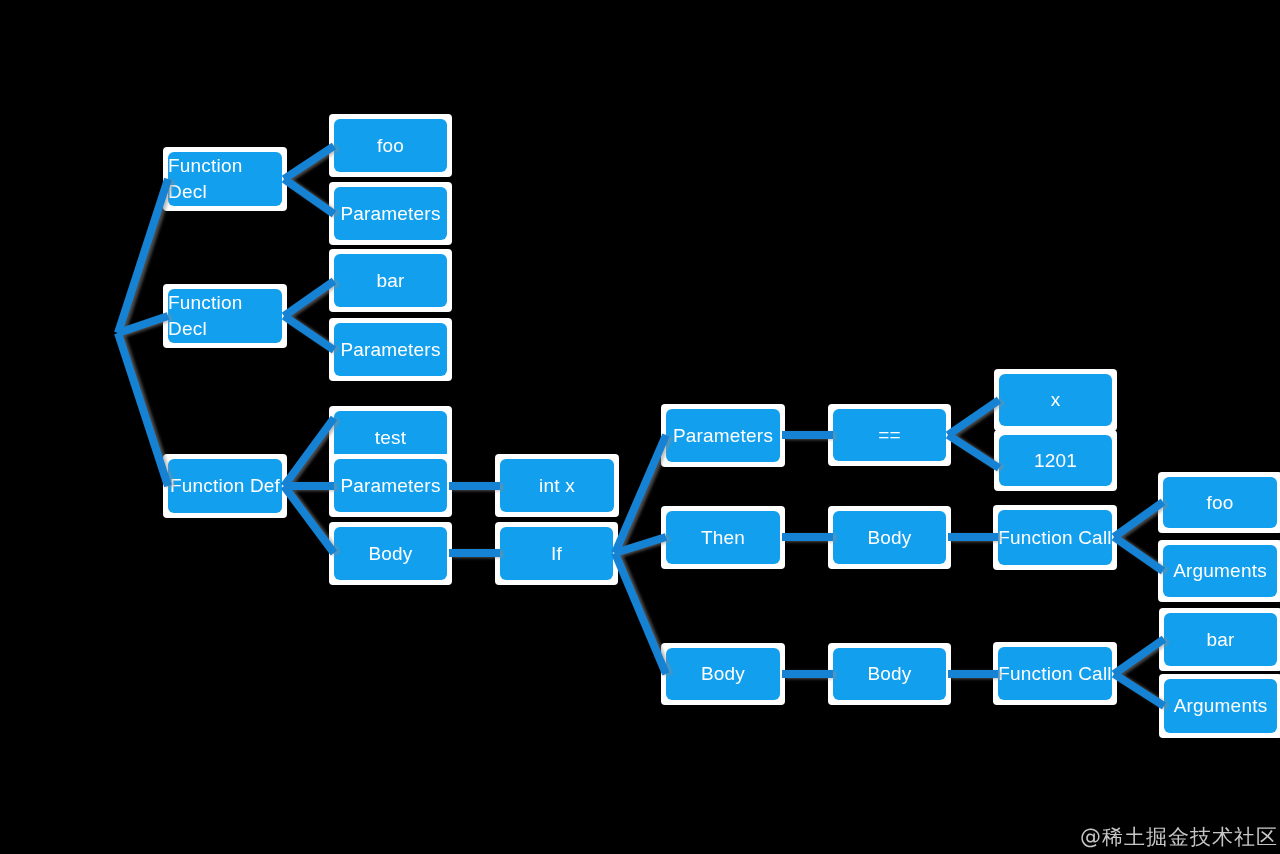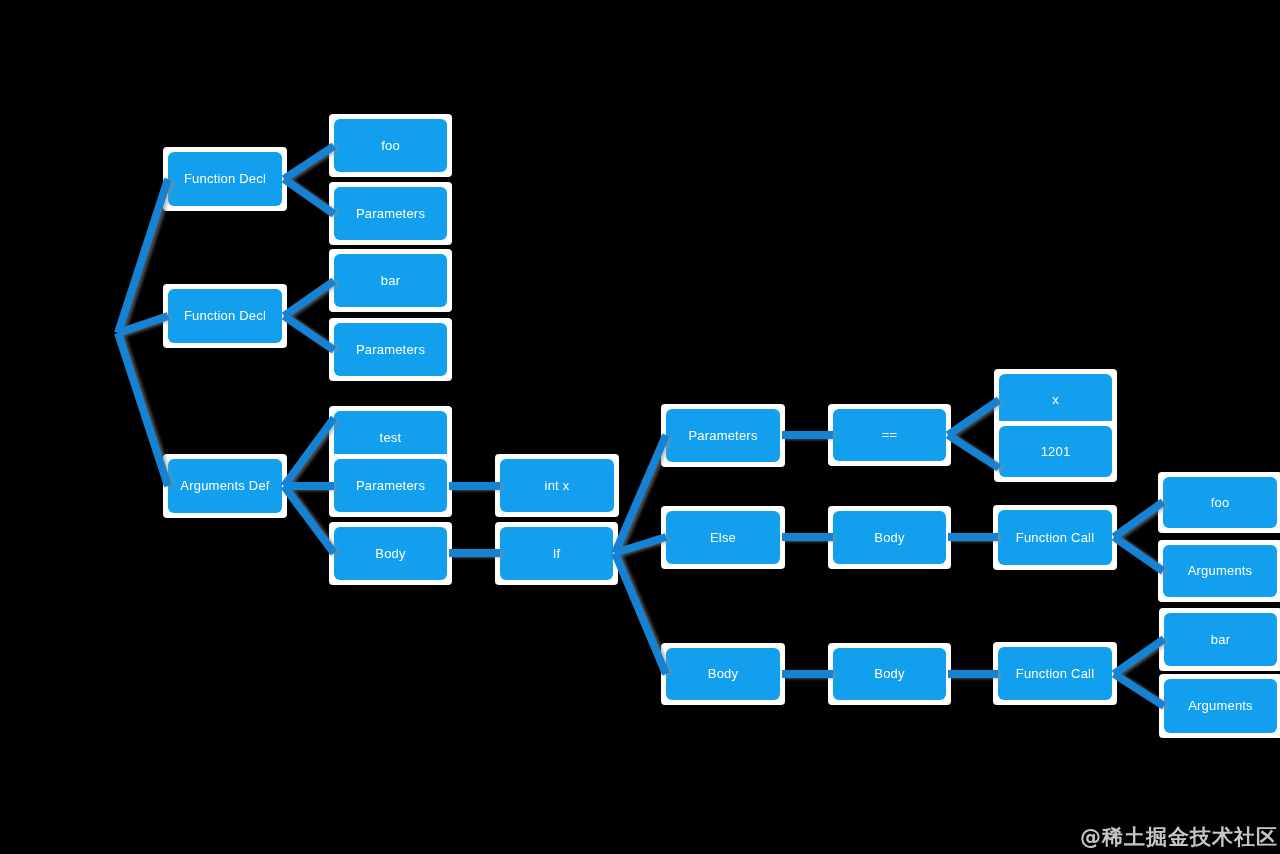--- a/index.html
+++ b/index.html
@@ -23,36 +23,35 @@
     padding:5px;
     background:var(--halo,#fff);
     border-radius:4px;
     z-index:2;
   }
   .box{
     width:100%;height:100%;
     background:var(--node-fill,#129FEE);
     border-radius:6px;
     display:flex;align-items:center;justify-content:center;
-    text-align:right;
+    text-align:left;
     color:var(--node-text,#fff);
-    font-size:13px;line-height:26px;
+    font-size:19px;line-height:26px;
     letter-spacing:.2px;
     overflow:hidden;
   }
   .watermark{
     position:absolute;
     right:2px;bottom:3px;
     z-index:4;
     font-size:21px;
     letter-spacing:1px;
     color:#c6c6c6;
     text-shadow:0 1px 2px #000, 0 0 3px rgba(0,0,0,.8);
     font-family:"DejaVu Sans","Liberation Sans",sans-serif;
-    font-weight:bold;
   }
 </style>
 </head>
 <body>
 
 <div class="canvas">
 
   <svg class="edges" viewBox="0 0 1280 854">
     <line x1="118" y1="333" x2="168" y2="179"></line>
     <line x1="118" y1="333" x2="168" y2="316"></line>
@@ -97,21 +96,21 @@
     <div class="box">Function Decl</div>
   </div>
   <div class="halo" style="left:329px;top:249px;width:113px;height:53px">
     <div class="box">bar</div>
   </div>
   <div class="halo" style="left:329px;top:318px;width:113px;height:53px">
     <div class="box">Parameters</div>
   </div>
 
   <div class="halo" style="left:163px;top:454px;width:114px;height:54px">
-    <div class="box">Arguments Def</div>
+    <div class="box">Function Def</div>
   </div>
   <div class="halo" style="left:329px;top:406px;width:113px;height:53px">
     <div class="box">test</div>
   </div>
   <div class="halo" style="left:329px;top:454px;width:113px;height:53px">
     <div class="box">Parameters</div>
   </div>
   <div class="halo" style="left:329px;top:522px;width:113px;height:53px">
     <div class="box">Body</div>
   </div>
@@ -125,26 +124,26 @@
 
   <div class="halo" style="left:661px;top:404px;width:114px;height:53px">
     <div class="box">Parameters</div>
   </div>
   <div class="halo" style="left:828px;top:404px;width:113px;height:52px">
     <div class="box">==</div>
   </div>
   <div class="halo" style="left:994px;top:369px;width:113px;height:52px">
     <div class="box">x</div>
   </div>
-  <div class="halo" style="left:994px;top:421px;width:113px;height:51px">
+  <div class="halo" style="left:994px;top:430px;width:113px;height:51px">
     <div class="box">1201</div>
   </div>
 
   <div class="halo" style="left:661px;top:506px;width:114px;height:53px">
-    <div class="box">Else</div>
+    <div class="box">Then</div>
   </div>
   <div class="halo" style="left:828px;top:506px;width:113px;height:53px">
     <div class="box">Body</div>
   </div>
   <div class="halo" style="left:993px;top:505px;width:114px;height:55px">
     <div class="box">Function Call</div>
   </div>
   <div class="halo" style="left:1158px;top:472px;width:114px;height:51px">
     <div class="box">foo</div>
   </div>

